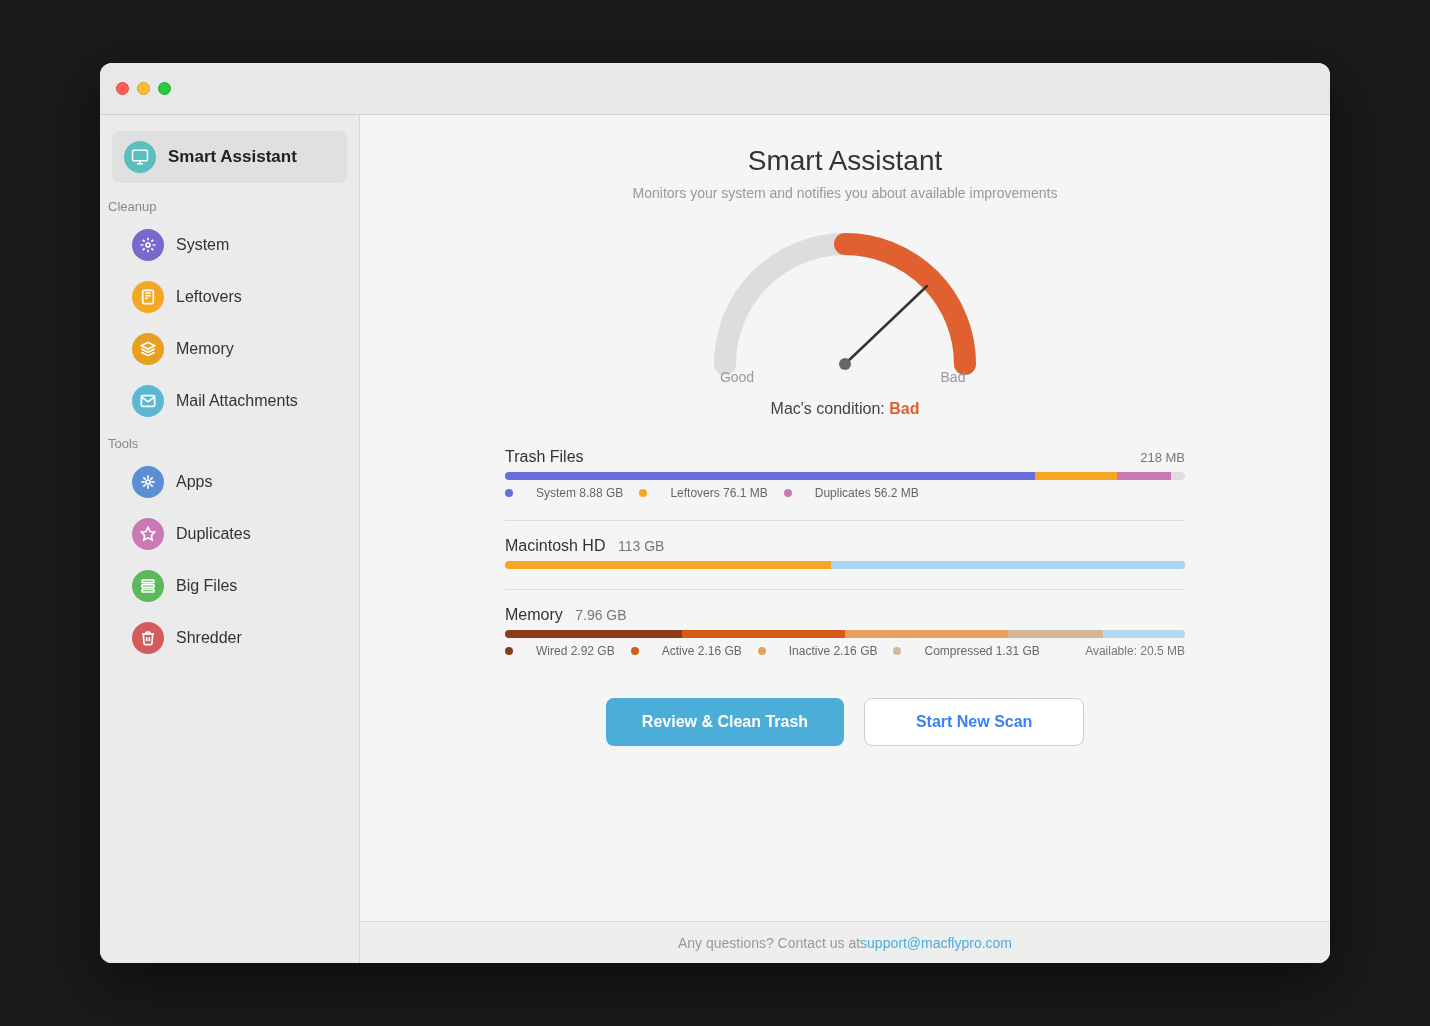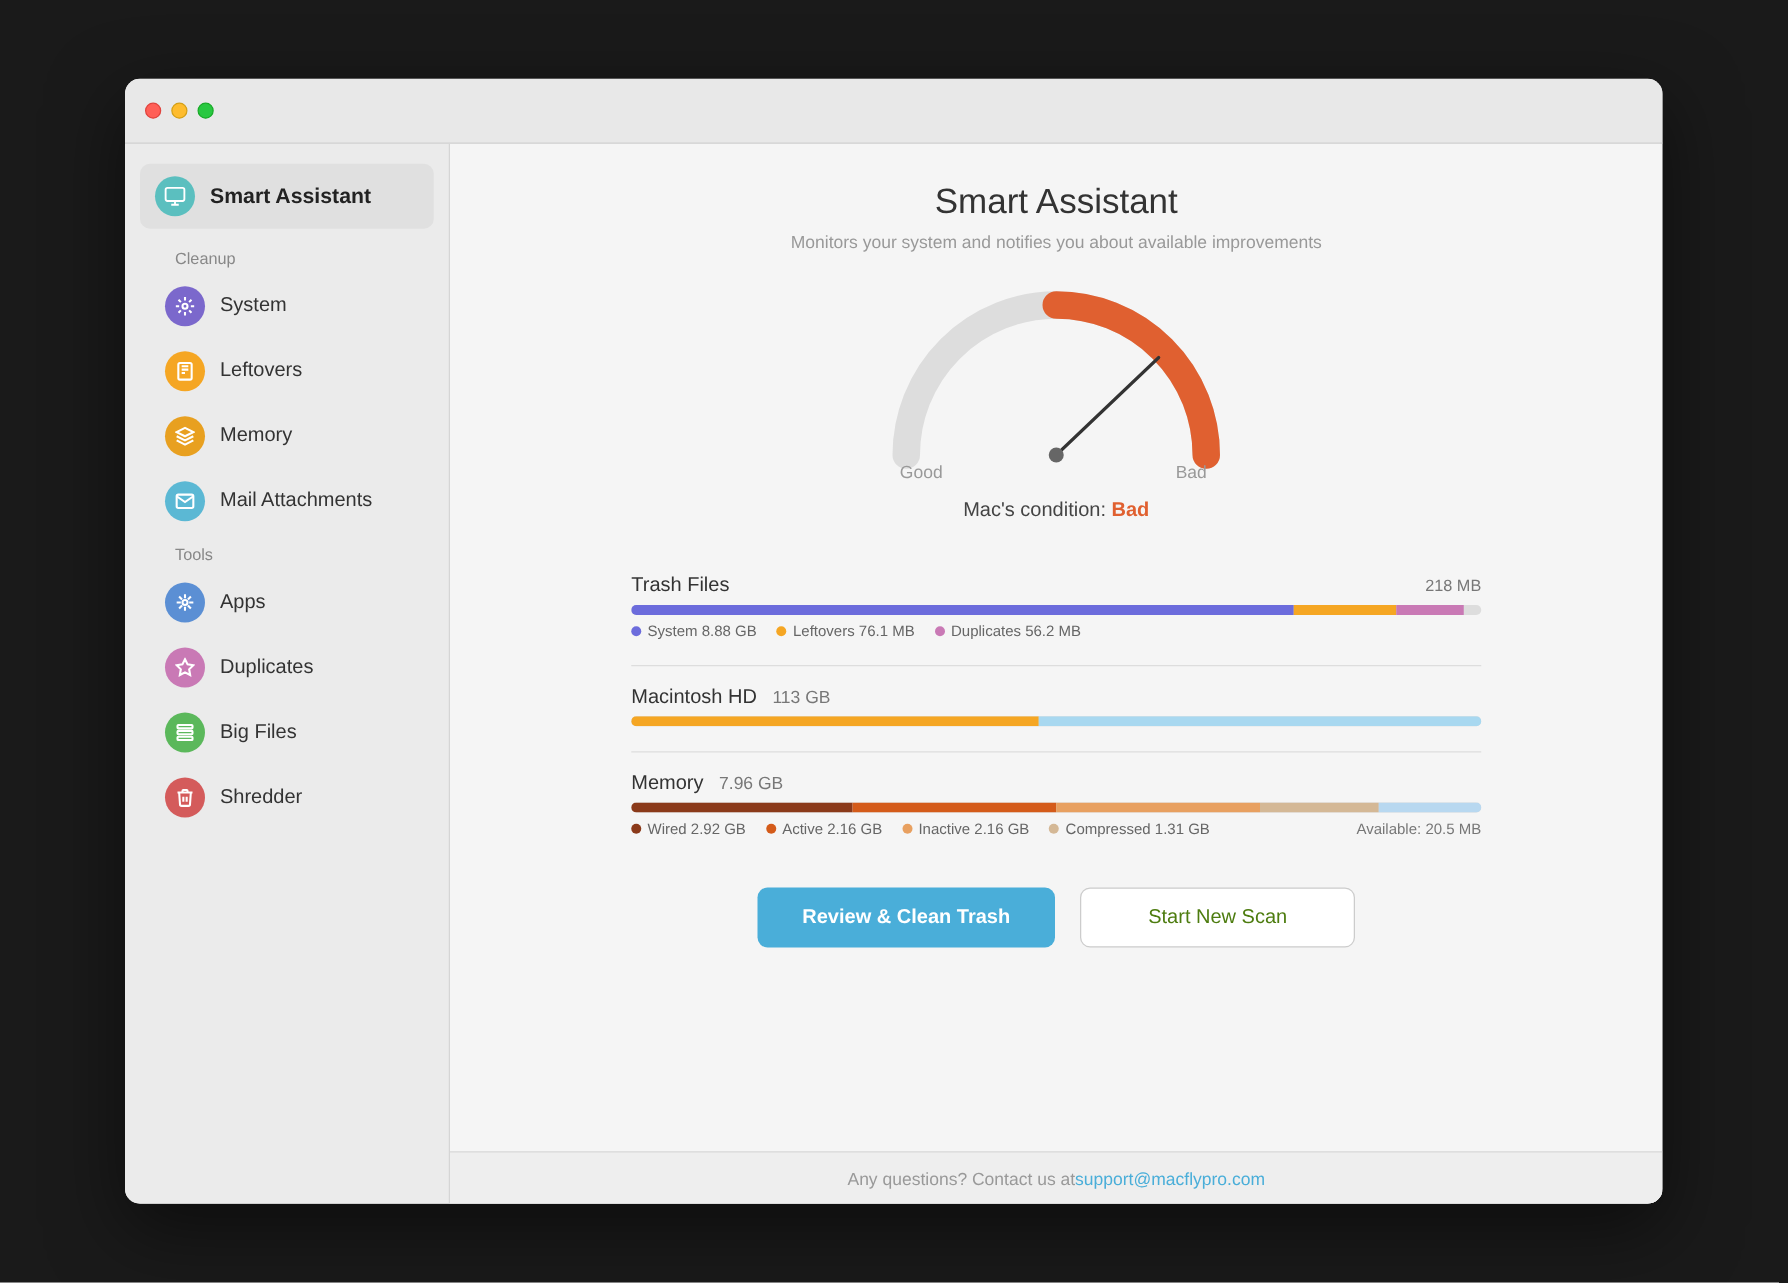--- a/index.html
+++ b/index.html
@@ -58,21 +58,21 @@
       margin: 0 12px 8px;
       padding: 10px 12px;
       display: flex;
       align-items: center;
       gap: 12px;
       cursor: pointer;
     }
     .sidebar-section-label {
       font-size: 13px;
       color: #888;
-      padding: 8px 40px 6px;
+      padding: 8px 8px 6px;
       font-weight: 500;
     }
     .sidebar-nav-item {
       display: flex;
       align-items: center;
       gap: 12px;
       padding: 9px 24px;
       cursor: pointer;
       border-radius: 6px;
       margin: 0 8px 2px;
@@ -142,21 +142,20 @@
       margin-bottom: 30px;
       text-align: center;
     }
     .condition-bad {
       color: #e06030;
       font-weight: 600;
     }
     .stats-section {
       width: 100%;
       max-width: 680px;
-      margin-top: 12px;
     }
     .stat-row {
       margin-bottom: 20px;
     }
     .stat-header {
       display: flex;
       justify-content: space-between;
       align-items: baseline;
       margin-bottom: 6px;
     }
@@ -191,21 +190,21 @@
     .stat-legend {
       display: flex;
       gap: 16px;
       flex-wrap: wrap;
       font-size: 12px;
       color: #666;
     }
     .legend-item {
       display: flex;
       align-items: center;
-      gap: 5px;
+      gap: 23px;
     }
     .legend-dot {
       width: 8px; height: 8px;
       border-radius: 50%;
     }
     .legend-right {
       margin-left: auto;
       font-size: 12px;
       color: #777;
     }
@@ -227,26 +226,26 @@
       border: none;
       border-radius: 8px;
       padding: 14px 36px;
       font-size: 16px;
       font-weight: 600;
       cursor: pointer;
       min-width: 220px;
     }
     .btn-secondary {
       background: white;
-      color: #4d7c0f;
+      color: #3b82f6;
       border: 1.5px solid #ccc;
       border-radius: 8px;
       padding: 14px 36px;
       font-size: 16px;
-      font-weight: 400;
+      font-weight: 700;
       cursor: pointer;
       min-width: 220px;
     }
     .footer {
       height: 42px;
       background: #eee;
       border-top: 1px solid #d8d8d8;
       display: flex;
       align-items: center;
       justify-content: center;

